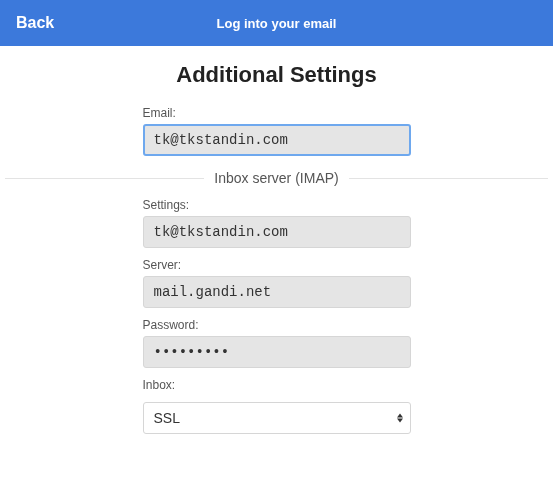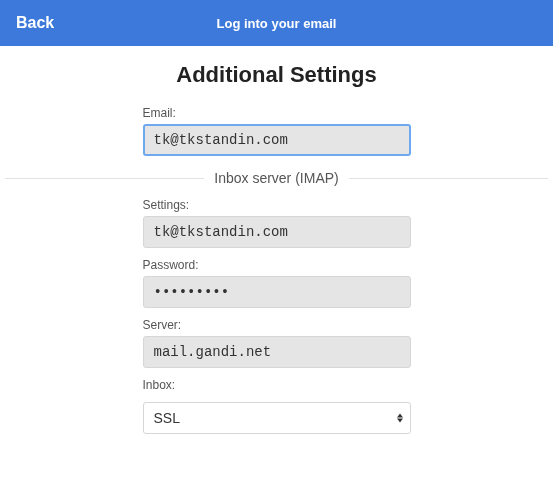--- a/index.html
+++ b/index.html
@@ -165,27 +165,27 @@
     <span class="divider-text">Inbox server (IMAP)</span>
   </div>
 
   <div class="form-content">
     <div class="form-group">
       <label class="form-label">Settings:</label>
       <input type="text" class="form-input" value="tk@tkstandin.com" style="">
     </div>
 
     <div class="form-group">
+      <label class="form-label">Server:</label>
+      <input type="text" class="form-input" value="mail.gandi.net" style="">
+    </div>
+
+    <div class="form-group">
       <label class="form-label">Password:</label>
       <input type="text" class="form-input" value="•••••••••" style="">
-    </div>
-
-    <div class="form-group">
-      <label class="form-label">Server:</label>
-      <input type="text" class="form-input" value="mail.gandi.net" style="">
     </div>
 
     <div class="form-group">
       <label class="form-label">Inbox:</label>
     </div>
 
     <div class="form-group">
       <div class="select-wrap">
         <select class="form-select">
           <option>SSL</option>

